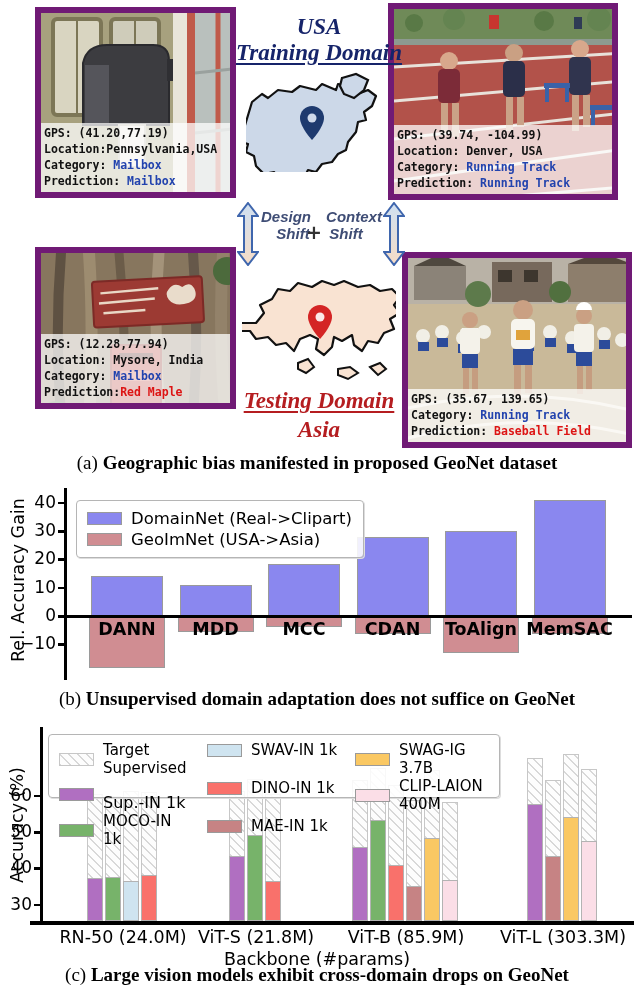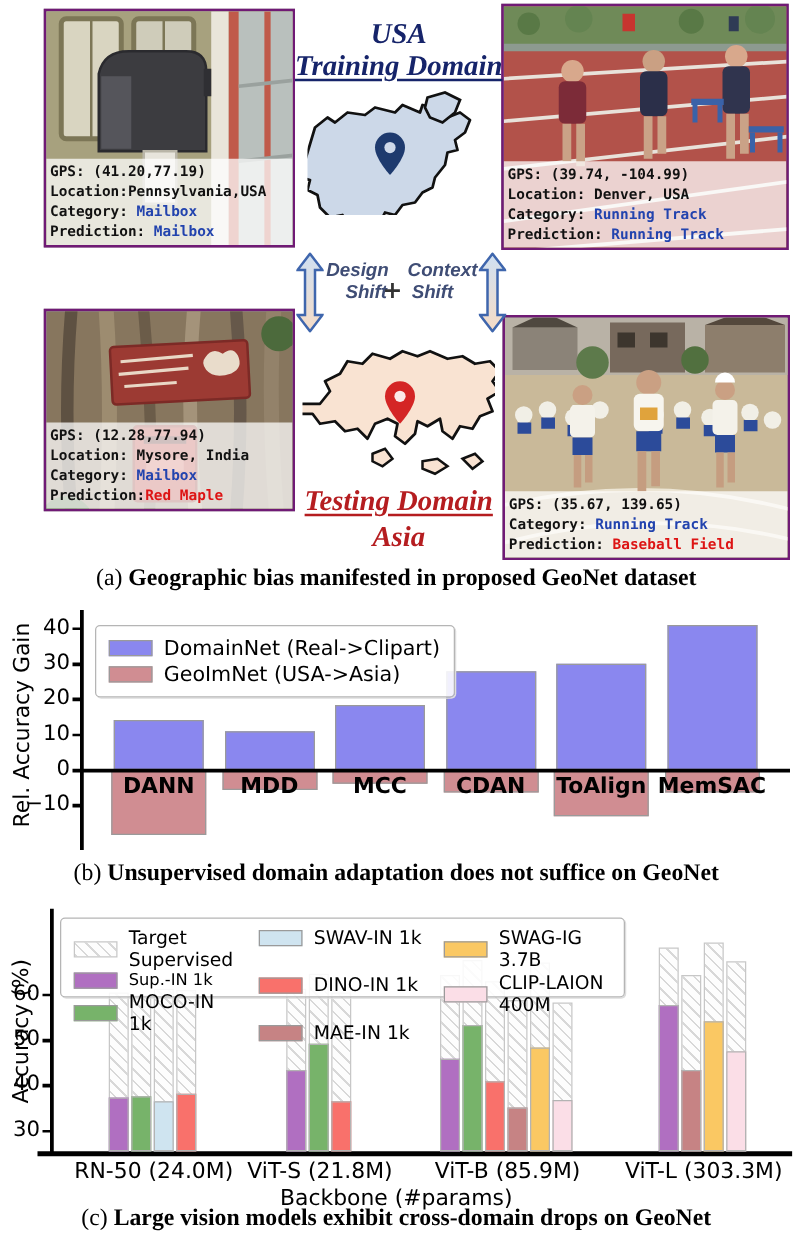--- a/index.html
+++ b/index.html
@@ -1,19 +1,19 @@
 <!DOCTYPE html>
 <html><head>
 <meta charset="utf-8">
 <style>
   html,body{margin:0;padding:0;background:#ffffff;}
   .page{position:relative;width:634px;height:996px;background:#fff;overflow:hidden;
         font-family:"DejaVu Sans",sans-serif;}
   
-  .photo{position:absolute;border:2px solid #701a75;box-sizing:border-box;overflow:hidden;background:#999;}
+  .photo{position:absolute;border:6px solid #701a75;box-sizing:border-box;overflow:hidden;background:#999;}
   .photo svg{position:absolute;left:0;top:0;}
   .overlay{position:absolute;left:0;right:0;bottom:0;background:rgba(255,255,255,0.74);
            padding:2px 3px 3px 3px;}
   .ov-line{font-family:"DejaVu Sans Mono",monospace;font-weight:bold;font-size:11.5px;
            line-height:16px;color:#111;white-space:pre;}
   .center-col{position:absolute;left:236px;width:166px;text-align:center;}
   .dom-title{font-family:"Liberation Serif",serif;font-style:italic;font-weight:bold;}
   .train{color:#16246a;}
   .test{color:#b51d20;font-style:italic;}
   .underlined{text-decoration:underline;text-underline-offset:3px;}
@@ -70,21 +70,21 @@
         <rect x="78" y="112" width="26" height="42" fill="#e7e4dc" stroke="#b9b5a8" stroke-width="2"></rect>
       </svg>
       <div class="overlay">
         <div class="ov-line">GPS: (41.20,77.19)</div>
         <div class="ov-line">Location:Pennsylvania,USA</div>
         <div class="ov-line"><span>Category: </span><span style="color: rgb(34, 67, 174);">Mailbox</span></div>
         <div class="ov-line"><span>Prediction: </span><span style="color: rgb(34, 67, 174);">Mailbox</span></div>
       </div>
     </div>
 
-    <div class="photo" style="left:401px;top:3px;width:230px;height:197px;">
+    <div class="photo" style="left:388px;top:3px;width:230px;height:197px;">
       <svg width="230" height="197" viewBox="0 0 230 197">
         <rect x="0" y="0" width="230" height="197" fill="#b2524a"></rect>
         <rect x="0" y="0" width="230" height="34" fill="#6f8a58"></rect>
         <circle cx="20" cy="14" r="9" fill="#597946"></circle>
           <circle cx="60" cy="10" r="11" fill="#648451"></circle>
         <circle cx="150" cy="12" r="10" fill="#597946"></circle>
           <circle cx="205" cy="10" r="12" fill="#648451"></circle>
         <rect x="0" y="30" width="230" height="6" fill="#8d9a90"></rect>
         <rect x="95" y="6" width="10" height="14" fill="#c7352f"></rect>
           <rect x="180" y="8" width="8" height="12" fill="#2f3b55"></rect>
@@ -399,21 +399,21 @@
       </div>
     <div class="xlab" style="top:226px;">Backbone (#params)</div>
     <div class="legend-box" id="chartc-legend" style="left:48px;top:11px;width:452px;height:64px;display:flex;gap:14px;padding:6px 10px;box-sizing:border-box;">
         <div style="display: flex; flex-direction: column; justify-content: space-around; flex: 1 1 0%;">
           <div class="leg-row">
             <span class="leg-swatch hatch"></span>
             <span style="font-size: 15px;">Target Supervised</span>
           </div>
           <div class="leg-row">
             <span class="leg-swatch" style="background: rgb(176, 111, 193);"></span>
-            <span style="font-size: 13px;">Sup.-IN 1k</span>
+            <span style="font-size: 16px; margin-top: 16px;">Sup.-IN 1k</span>
           </div>
           <div class="leg-row">
             <span class="leg-swatch" style="background: rgb(119, 179, 106);"></span>
             <span style="font-size: 15px;">MOCO-IN 1k</span>
           </div>
         </div>
         <div style="display: flex; flex-direction: column; justify-content: space-around; flex: 1 1 0%; gap: 20px;">
           <div class="leg-row">
             <span class="leg-swatch" style="background: rgb(207, 228, 240);"></span>
             <span style="font-size: 15px;">SWAV-IN 1k</span>

